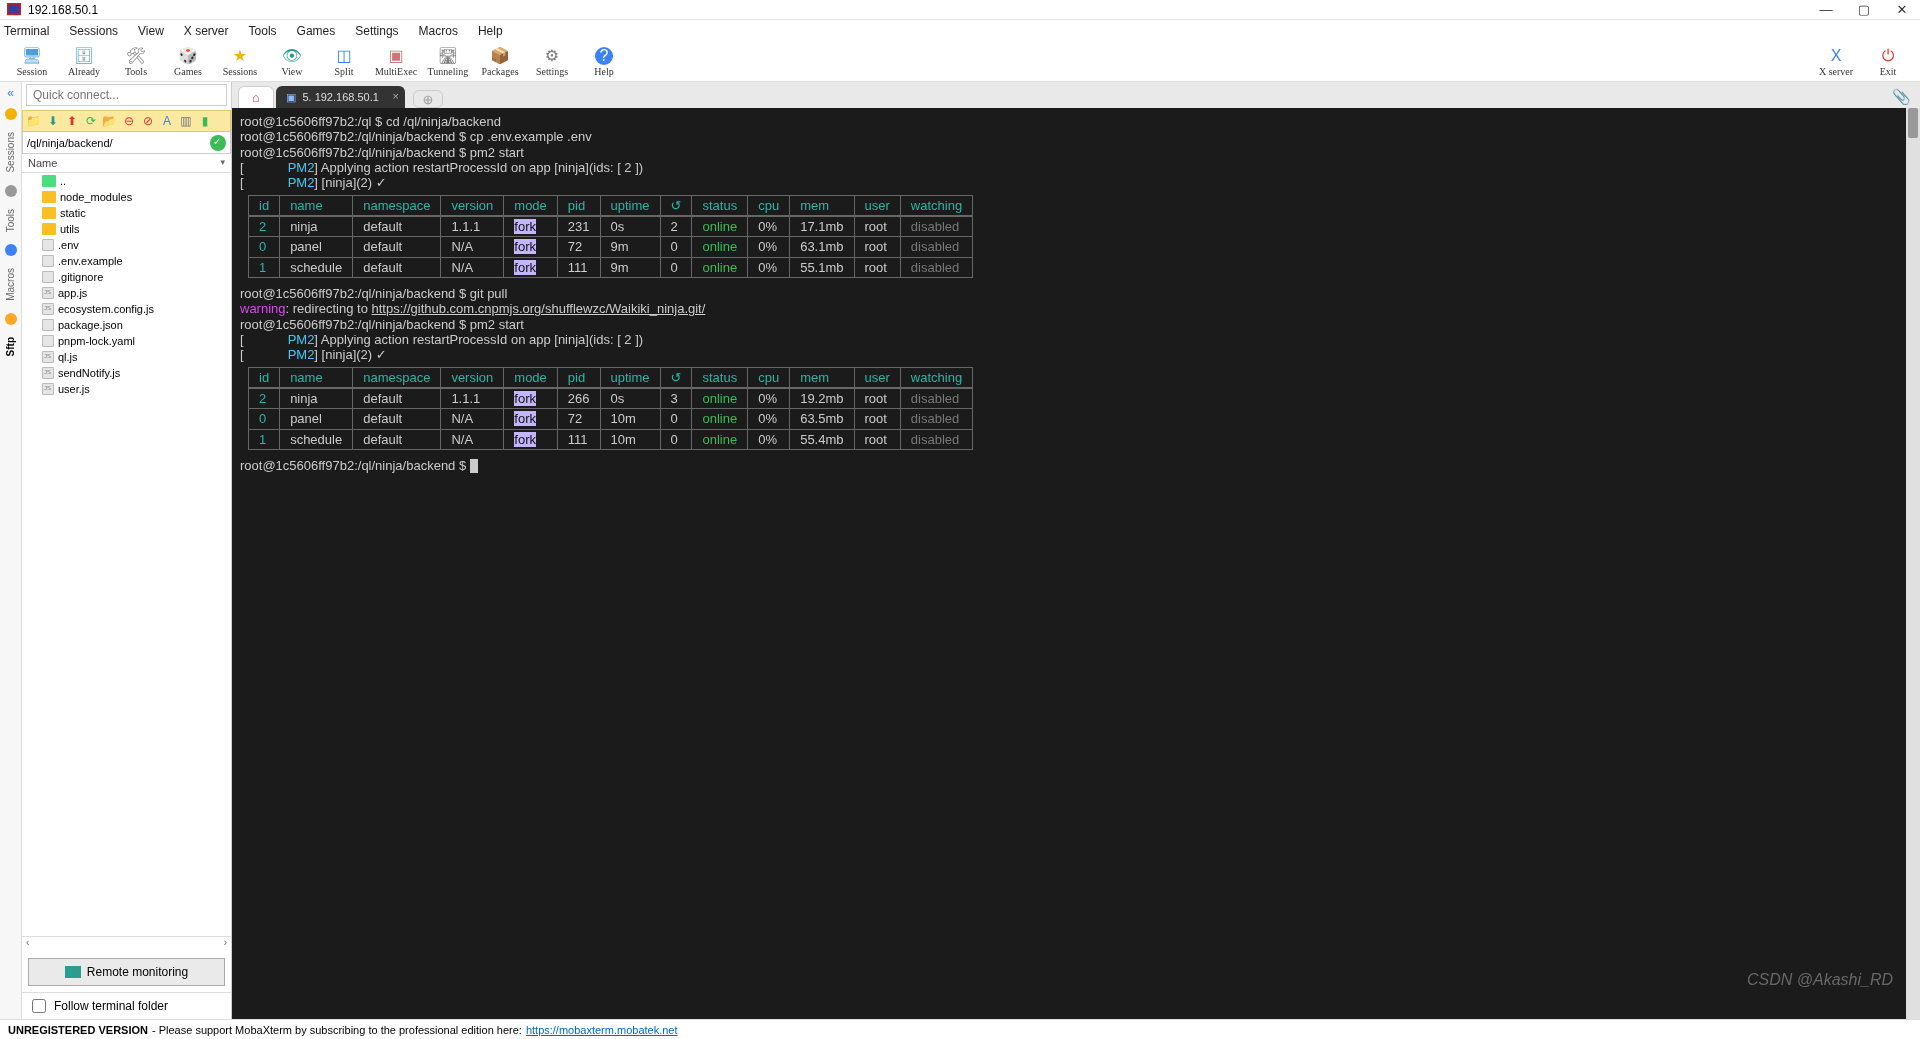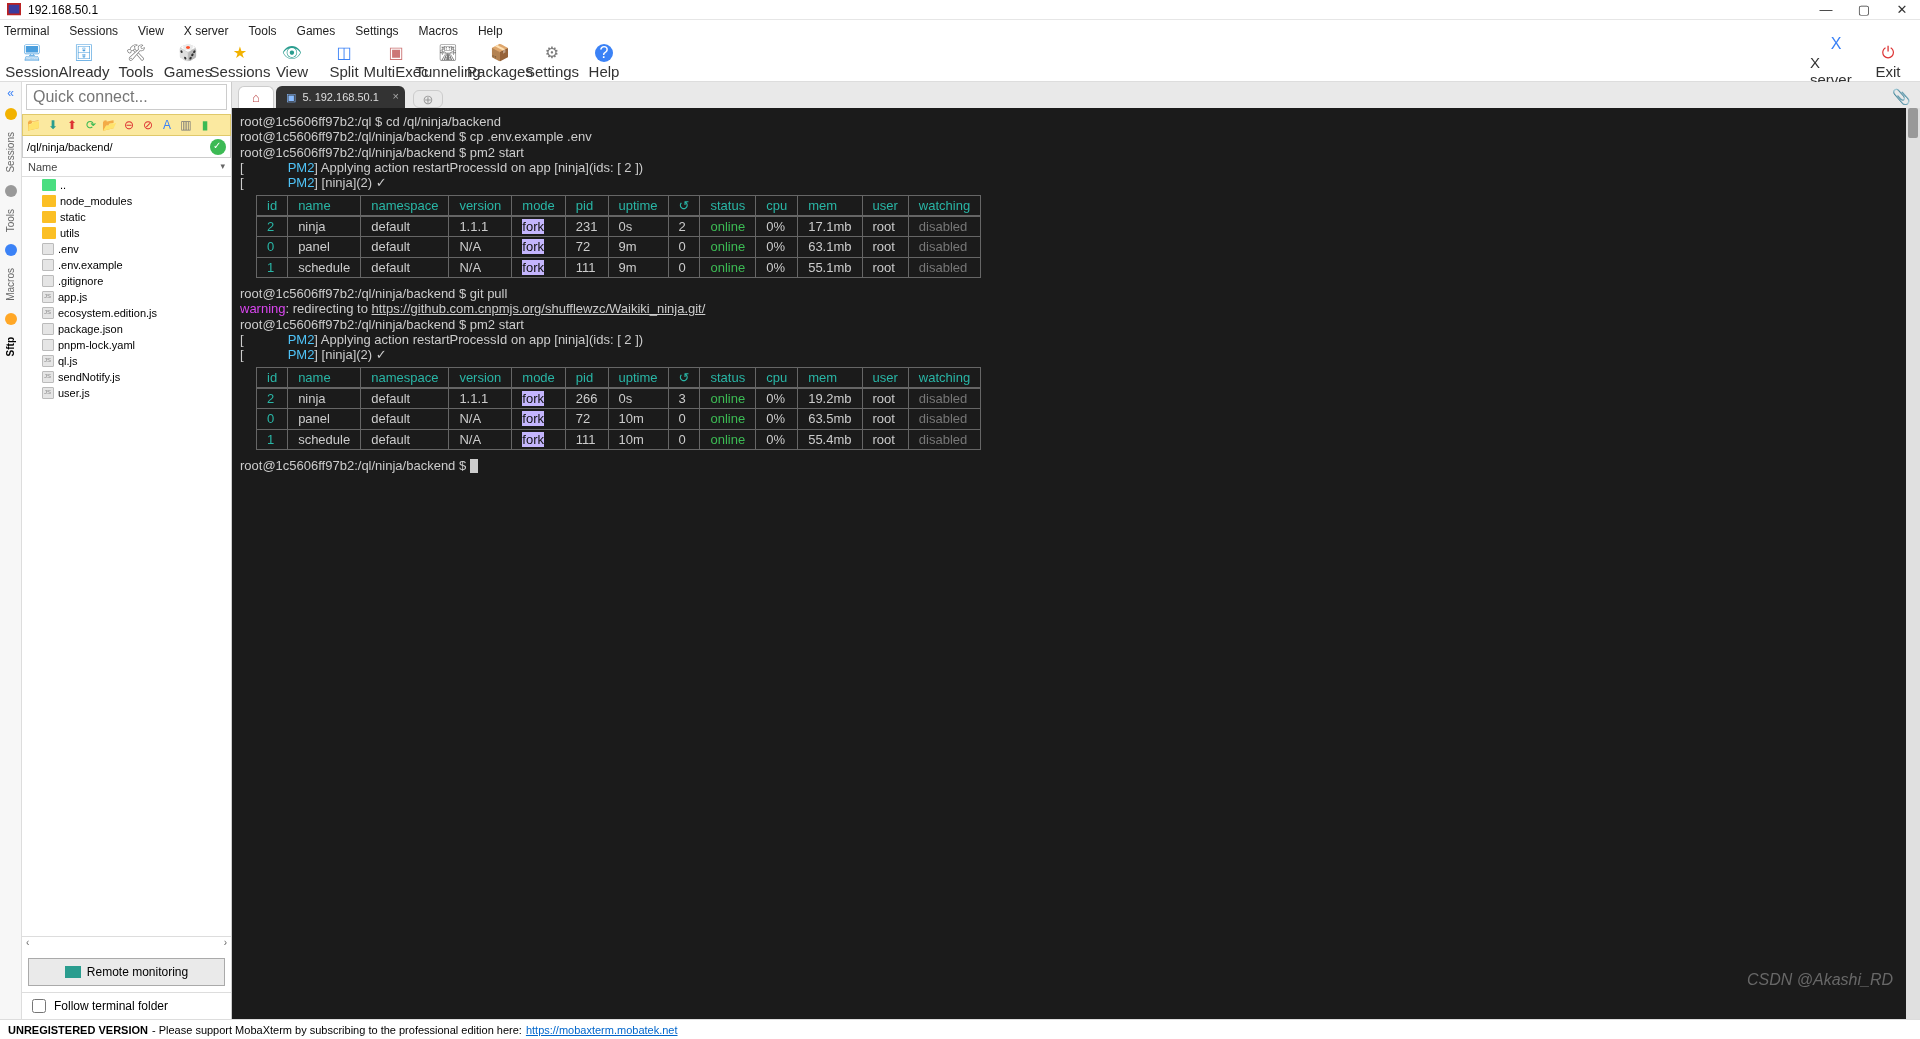--- a/index.html
+++ b/index.html
@@ -13,31 +13,31 @@
 .win-btn { width: 16px; height: 16px; display: flex; align-items: center; justify-content: center; color: #333; font-size: 13px; }
 
 
 .menubar { height: 22px; display: flex; align-items: center; padding: 0 4px; gap: 20px; background: #fff; }
 .menubar span { font-size: 12px; color: #222; }
 
 
 .toolbar { height: 40px; display: flex; align-items: center; padding: 2px 6px; background: #fff; border-bottom: 1px solid #ddd; }
 .tool-btn { display: flex; flex-direction: column; align-items: center; justify-content: center; width: 52px; height: 40px; gap: 1px; }
 .tool-btn .ico { width: 18px; height: 18px; display: flex; align-items: center; justify-content: center; font-size: 16px; }
-.tool-btn .lbl { font-size: 15px; color: #333; }
+.tool-btn .lbl { font-size: 10px; color: #333; font-family: Liberation Serif, serif; }
 .toolbar-spacer { flex: 1; }
 
 
 .main { display: flex; height: calc(100% - 20px - 22px - 40px - 20px); }
 .left-ribbon { width: 22px; background: #f7f7f7; border-right: 1px solid #ddd; display: flex; flex-direction: column; align-items: center; padding-top: 4px; gap: 8px; }
 .left-ribbon .rib { writing-mode: vertical-rl; transform: rotate(180deg); font-size: 10px; color: #666; padding: 4px 0; }
 .left-ribbon .dot { width: 12px; height: 12px; border-radius: 50%; }
 
 .sidebar { width: 210px; background: #fff; border-right: 1px solid #ccc; display: flex; flex-direction: column; }
-.quick-connect { margin: 2px 4px 4px 4px; border: 1px solid #ccc; padding: 3px 6px; font-size: 16px; color: #888; background: #fff; }
+.quick-connect { margin: 2px 4px 4px 4px; border: 1px solid #ccc; padding: 3px 6px; font-size: 12px; color: #888; background: #fff; }
 .side-toolbar { height: 22px; background: #fbe9a0; border: 1px solid #e0c96b; display: flex; align-items: center; gap: 3px; padding: 0 3px; }
 .side-toolbar .sico { width: 16px; height: 16px; display: flex; align-items: center; justify-content: center; font-size: 12px; }
 .path-row { display: flex; align-items: center; height: 22px; border: 1px solid #ccc; border-top: none; }
 .path-input { flex: 1; font-size: 11px; padding: 2px 4px; border: none; outline: none; }
 .path-ok { width: 16px; height: 16px; background: #3cba54; border-radius: 50%; margin-right: 4px; position: relative; }
 .path-ok::after { content: "✓"; color: #fff; font-size: 10px; position: absolute; left: 3px; top: 1px; }
 .name-hdr { border-bottom: 1px solid #ddd; padding: 3px 6px; font-size: 11px; color: #444; position: relative; }
 .name-hdr::after { content: "▾"; position: absolute; right: 6px; font-size: 9px; color: #666; }
 .file-tree { flex: 1; overflow: auto; font-size: 11px; }
 .tree-row { display: flex; align-items: center; height: 16px; padding-left: 20px; gap: 4px; }
@@ -67,21 +67,21 @@
 .terminal .green { color: #3cba54; }
 .terminal .cyan { color: #29b6a6; }
 .terminal .warn { color: #d946ef; }
 .terminal .link { color: #ccc; text-decoration: underline; }
 .terminal .grey { color: #777; }
 .terminal .hl { background: #c4b5fd; color: #111; }
 .cursor { display: inline-block; width: 8px; height: 14px; background: #ccc; vertical-align: text-bottom; }
 .vscroll { position: absolute; right: 0; top: 0; width: 14px; height: 100%; background: #e0e0e0; }
 .vscroll .thumb { position: absolute; left: 2px; right: 2px; top: 0; height: 30px; background: #999; border-radius: 2px; }
 
-.pm2-table { border-collapse: collapse; margin: 4px 0 8px 16px; }
+.pm2-table { border-collapse: collapse; margin: 4px 0 8px 8px; }
 .pm2-table th, .pm2-table td { border: 1px solid #666; padding: 2px 10px; text-align: left; white-space: pre; }
 .pm2-table th { color: #29b6a6; font-weight: normal; }
 .pm2-table tbody tr:first-child td { border-top: 2px solid #666; }
 
 
 .statusbar { height: 20px; display: flex; align-items: center; padding: 0 8px; font-size: 11px; background: #fff; border-top: 1px solid #ddd; gap: 4px; }
 .statusbar .unreg { font-weight: bold; }
 .statusbar a { color: #0066cc; }
 
 .watermark { position: absolute; right: 27px; bottom: 30px; color: #888; font-size: 16px; font-style: italic; opacity: .7; }
@@ -241,21 +241,21 @@
         <div class="tree-row">
           <span class="tree-file"></span>
           <span>.gitignore</span>
         </div>
         <div class="tree-row">
           <span class="tree-file js"></span>
           <span>app.js</span>
         </div>
         <div class="tree-row">
           <span class="tree-file js"></span>
-          <span>ecosystem.edition.js</span>
+          <span>ecosystem.config.js</span>
         </div>
         <div class="tree-row">
           <span class="tree-file"></span>
           <span>package.json</span>
         </div>
         <div class="tree-row">
           <span class="tree-file"></span>
           <span>pnpm-lock.yaml</span>
         </div>
         <div class="tree-row">

